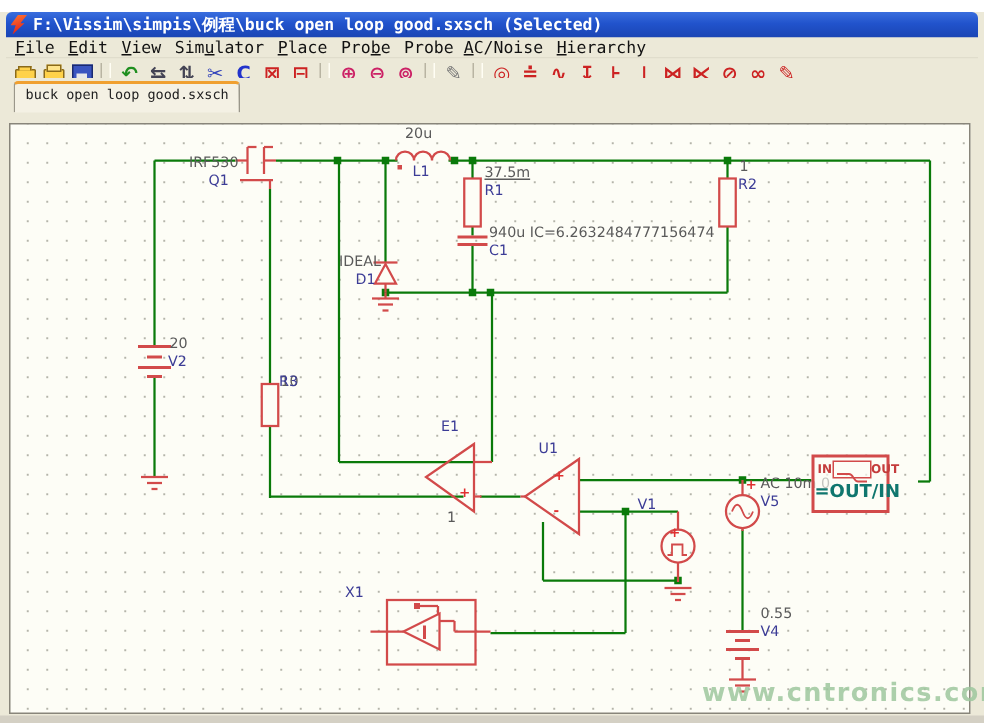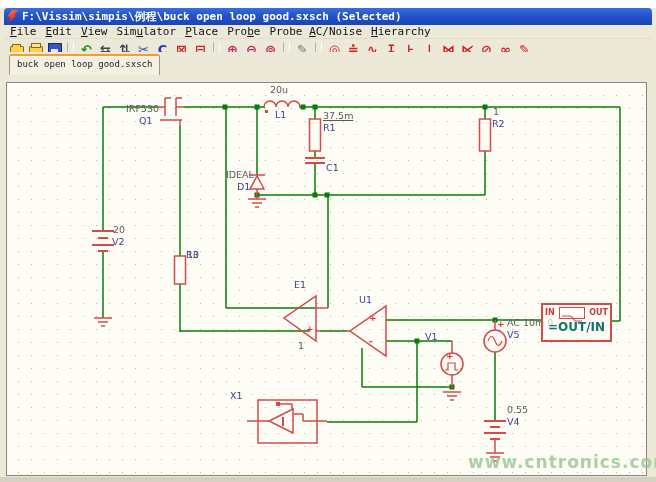--- a/index.html
+++ b/index.html
@@ -84,21 +84,21 @@
   svg.schem{position:absolute;left:0;top:0;width:656px;height:482px;pointer-events:none;}
   .labels{position:absolute;left:0;top:0;width:656px;height:482px;pointer-events:none;}
   .slabel{
     position:absolute;font-family:"DejaVu Sans",sans-serif;font-size:9.5px;line-height:10px;white-space:nowrap;
   }
   .slabel.val{color:#5a5a5a;}
   .slabel.ref{color:#3c3c96;}
   .slabel.plus{color:#e03030;font-size:9px;font-weight:bold;}
   
   .probe{
-    position:absolute;left:541px;top:303px;width:71px;height:39px;
+    position:absolute;left:541px;top:303px;width:52px;height:39px;
     border:2px solid #d24a4a;box-sizing:border-box;background:rgba(253,253,246,0.65);
     font-family:"DejaVu Sans",sans-serif;color:#c43c3c;
   }
   .probe-top{display:flex;align-items:center;justify-content:space-between;padding:1px 2px 0 2px;height:13px;}
   .probe-top .pl{font-size:8px;font-weight:bold;}
   .probe-icon{width:26px;height:12px;border:1px solid #d24a4a;box-sizing:border-box;display:block;}
   .probe-expr{font-size:12px;font-weight:bold;text-align:center;margin-top:1px;letter-spacing:0px;color:#0f766e;}
   .watermark{
     position:absolute;left:468px;top:452px;font-family:"DejaVu Sans",sans-serif;
     font-size:17px;font-weight:bold;color:#9ec79e;opacity:0.85;letter-spacing:1px;white-space:nowrap;
@@ -317,20 +317,21 @@
 </svg>
 
 <div class="labels">
 
 <span class="slabel val" style="left: 126px; top: 104px;">IRF530</span>
     <span class="slabel ref" style="left: 139px; top: 116px;">Q1</span>
     <span class="slabel val" style="left: 270px; top: 85px;">20u</span>
     <span class="slabel ref" style="left: 275px; top: 110px;">L1</span>
     <span class="slabel val" style="left: 323px; top: 111px; text-decoration: underline;">37.5m</span>
     <span class="slabel ref" style="left: 323px; top: 123px;">R1</span>
+    <span class="slabel val" style="left: 326px; top: 151px;">940u IC=6.2632484777156474</span>
     <span class="slabel ref" style="left: 326px; top: 163px;">C1</span>
     <span class="slabel val" style="left: 493px; top: 107px;">1</span>
     <span class="slabel ref" style="left: 492px; top: 119px;">R2</span>
     <span class="slabel val" style="left: 226px; top: 170px;">IDEAL</span>
     <span class="slabel ref" style="left: 237px; top: 182px;">D1</span>
     <span class="slabel val" style="left: 113px; top: 225px;">20</span>
     <span class="slabel ref" style="left: 112px; top: 237px;">V2</span>
     <span class="slabel val" style="left: 187px; top: 250px;">10</span>
     <span class="slabel ref" style="left: 186px; top: 250px;">R3</span>
     <span class="slabel ref" style="left: 294px; top: 280px;">E1</span>

